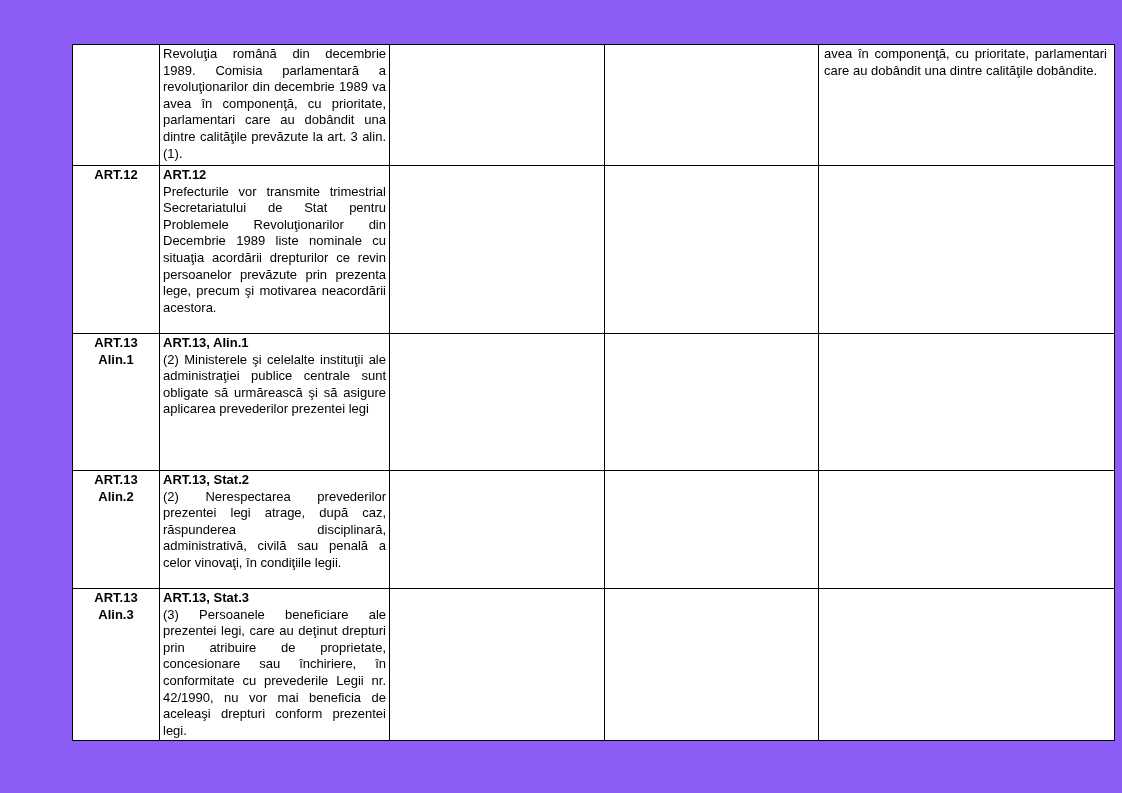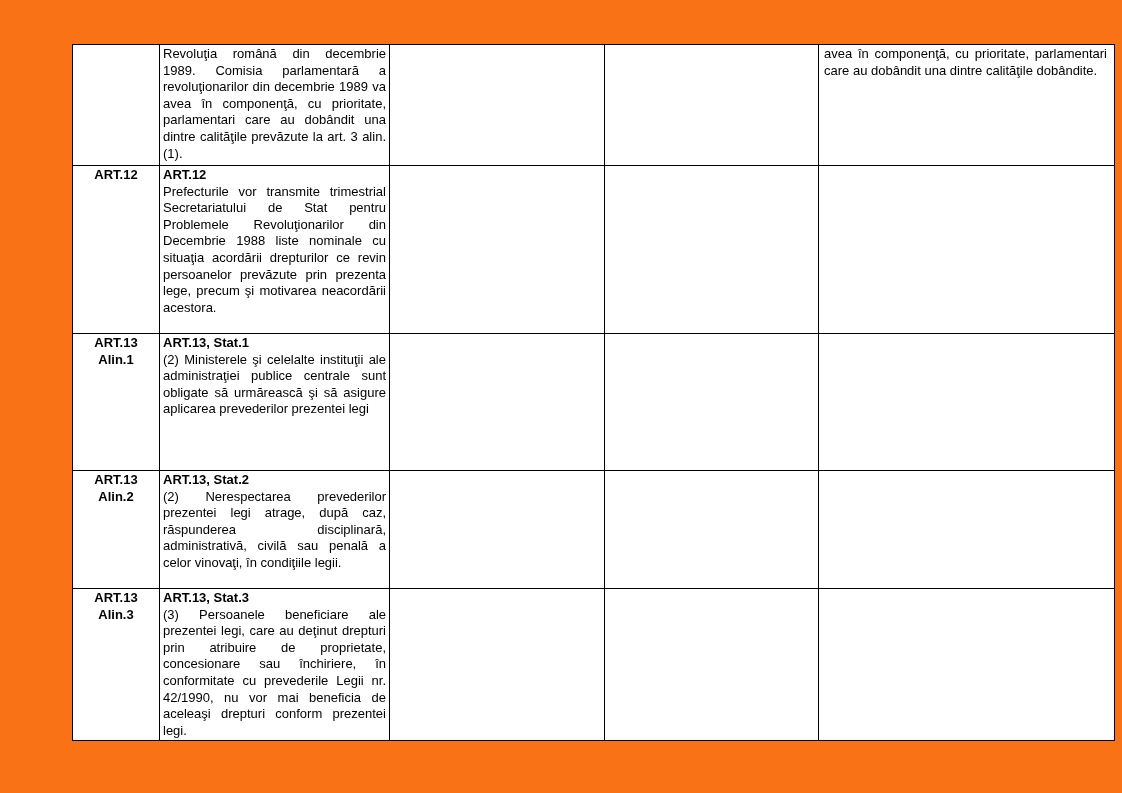--- a/index.html
+++ b/index.html
@@ -13,21 +13,21 @@
     position: relative;
     font-family: "Liberation Sans", sans-serif;
     color: #000000;
     overflow: hidden;
   }
   .page {
     position: absolute;
     left: 0; top: 0;
     width: 1122px;
     height: 793px;
-    background: #f97316;
+    background: #8b5cf6;
   }
   .law-table {
     position: absolute;
     left: 72px;
     top: 44px;
     width: 1001px;
     display: table;
     border-collapse: collapse;
     table-layout: fixed;
     font-size: 13px;
@@ -91,40 +91,40 @@
           <div class="body">avea în componenţă, cu prioritate, parlamentari care au dobândit una dintre calităţile dobândite.</div>
         </div>
     </div>
 
     <div class="tr r2">
       <div class="td c1">
           <span class="label">ART.12</span>
         </div>
       <div class="td c2">
         <div class="heading">ART.12</div>
-        <div class="body">Prefecturile vor transmite trimestrial Secretariatului de Stat pentru Problemele Revoluţionarilor din Decembrie 1988 liste nominale cu situaţia acordării drepturilor ce revin persoanelor prevăzute prin prezenta lege, precum şi motivarea neacordării acestora.</div>
+        <div class="body">Prefecturile vor transmite trimestrial Secretariatului de Stat pentru Problemele Revoluţionarilor din Decembrie 1989 liste nominale cu situaţia acordării drepturilor ce revin persoanelor prevăzute prin prezenta lege, precum şi motivarea neacordării acestora.</div>
       </div>
       <div class="td c3">
           <div class="body"></div>
         </div>
       <div class="td c4">
           <div class="body"></div>
         </div>
       <div class="td c5">
           <div class="body"></div>
         </div>
     </div>
 
     <div class="tr r3">
       <div class="td c1">
           <span class="label">ART.13
 Alin.1</span>
         </div>
       <div class="td c2">
-        <div class="heading">ART.13, Stat.1</div>
+        <div class="heading">ART.13, Alin.1</div>
         <div class="body">(2) Ministerele şi celelalte instituţii ale administraţiei publice centrale sunt obligate să urmărească şi să asigure aplicarea prevederilor prezentei legi</div>
       </div>
       <div class="td c3">
           <div class="body"></div>
         </div>
       <div class="td c4">
           <div class="body"></div>
         </div>
       <div class="td c5">
           <div class="body"></div>

